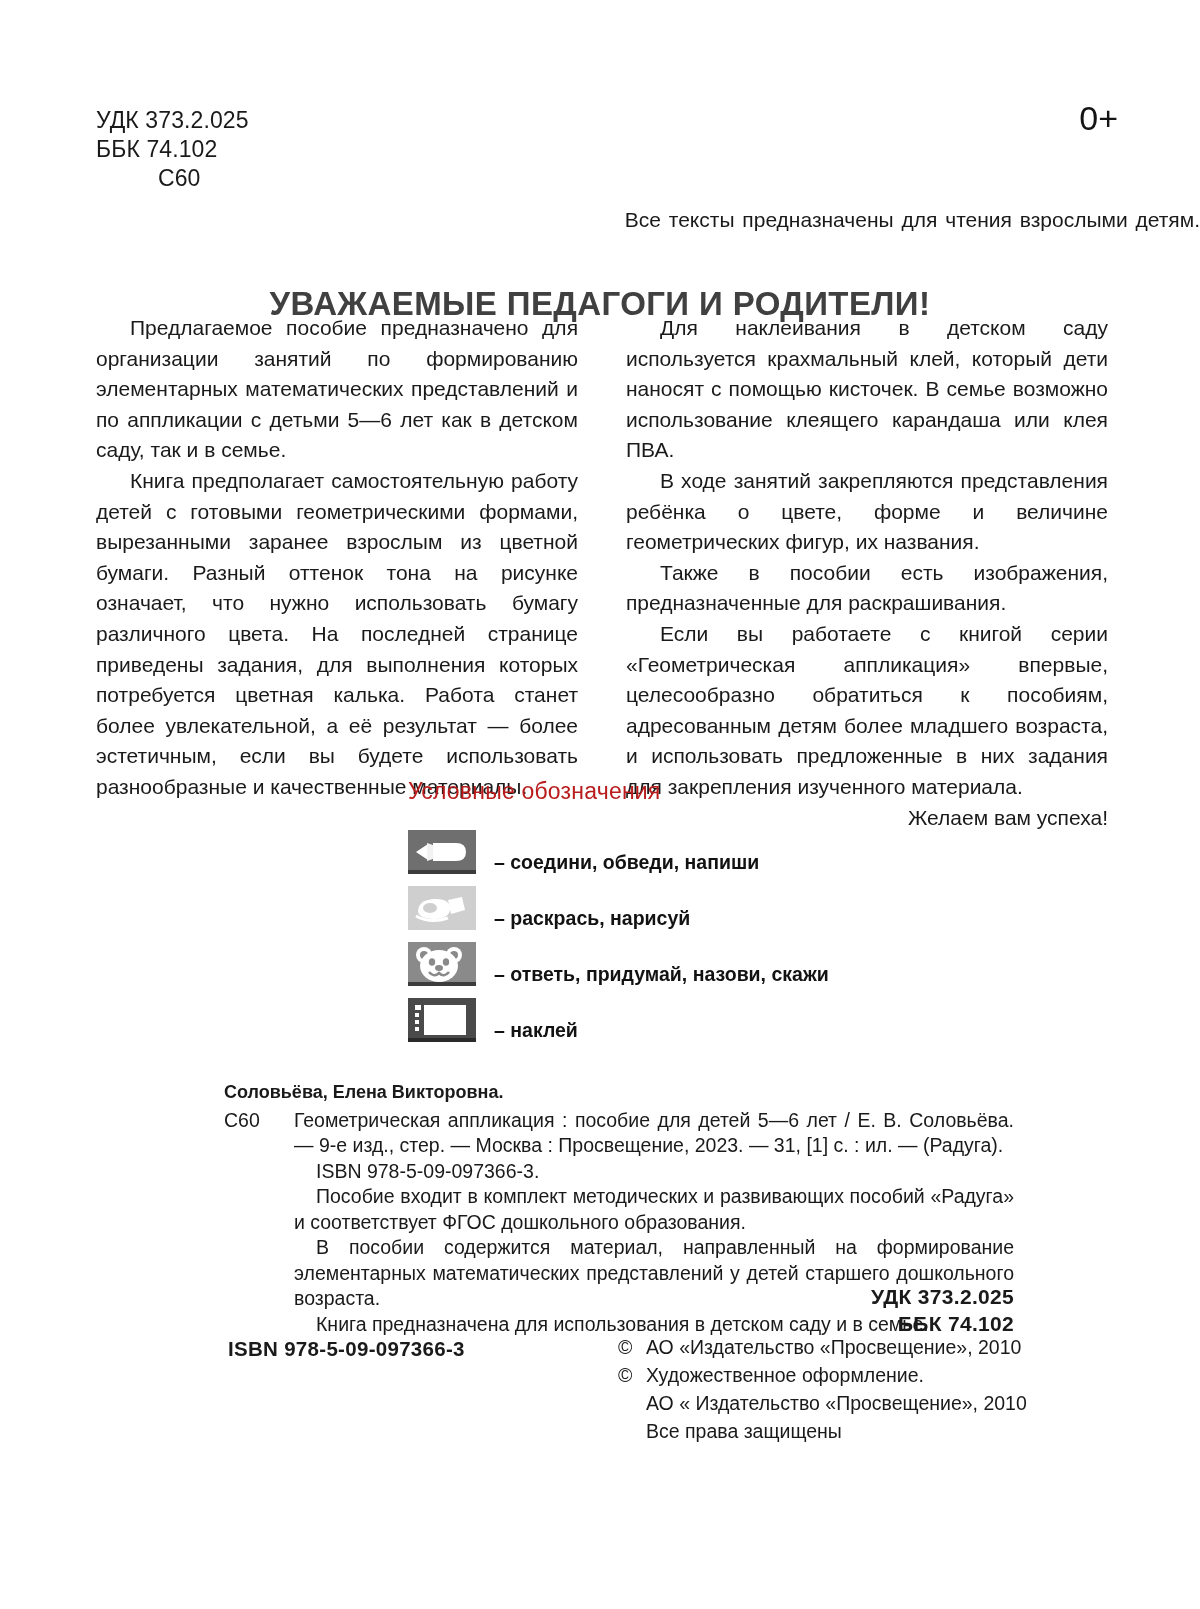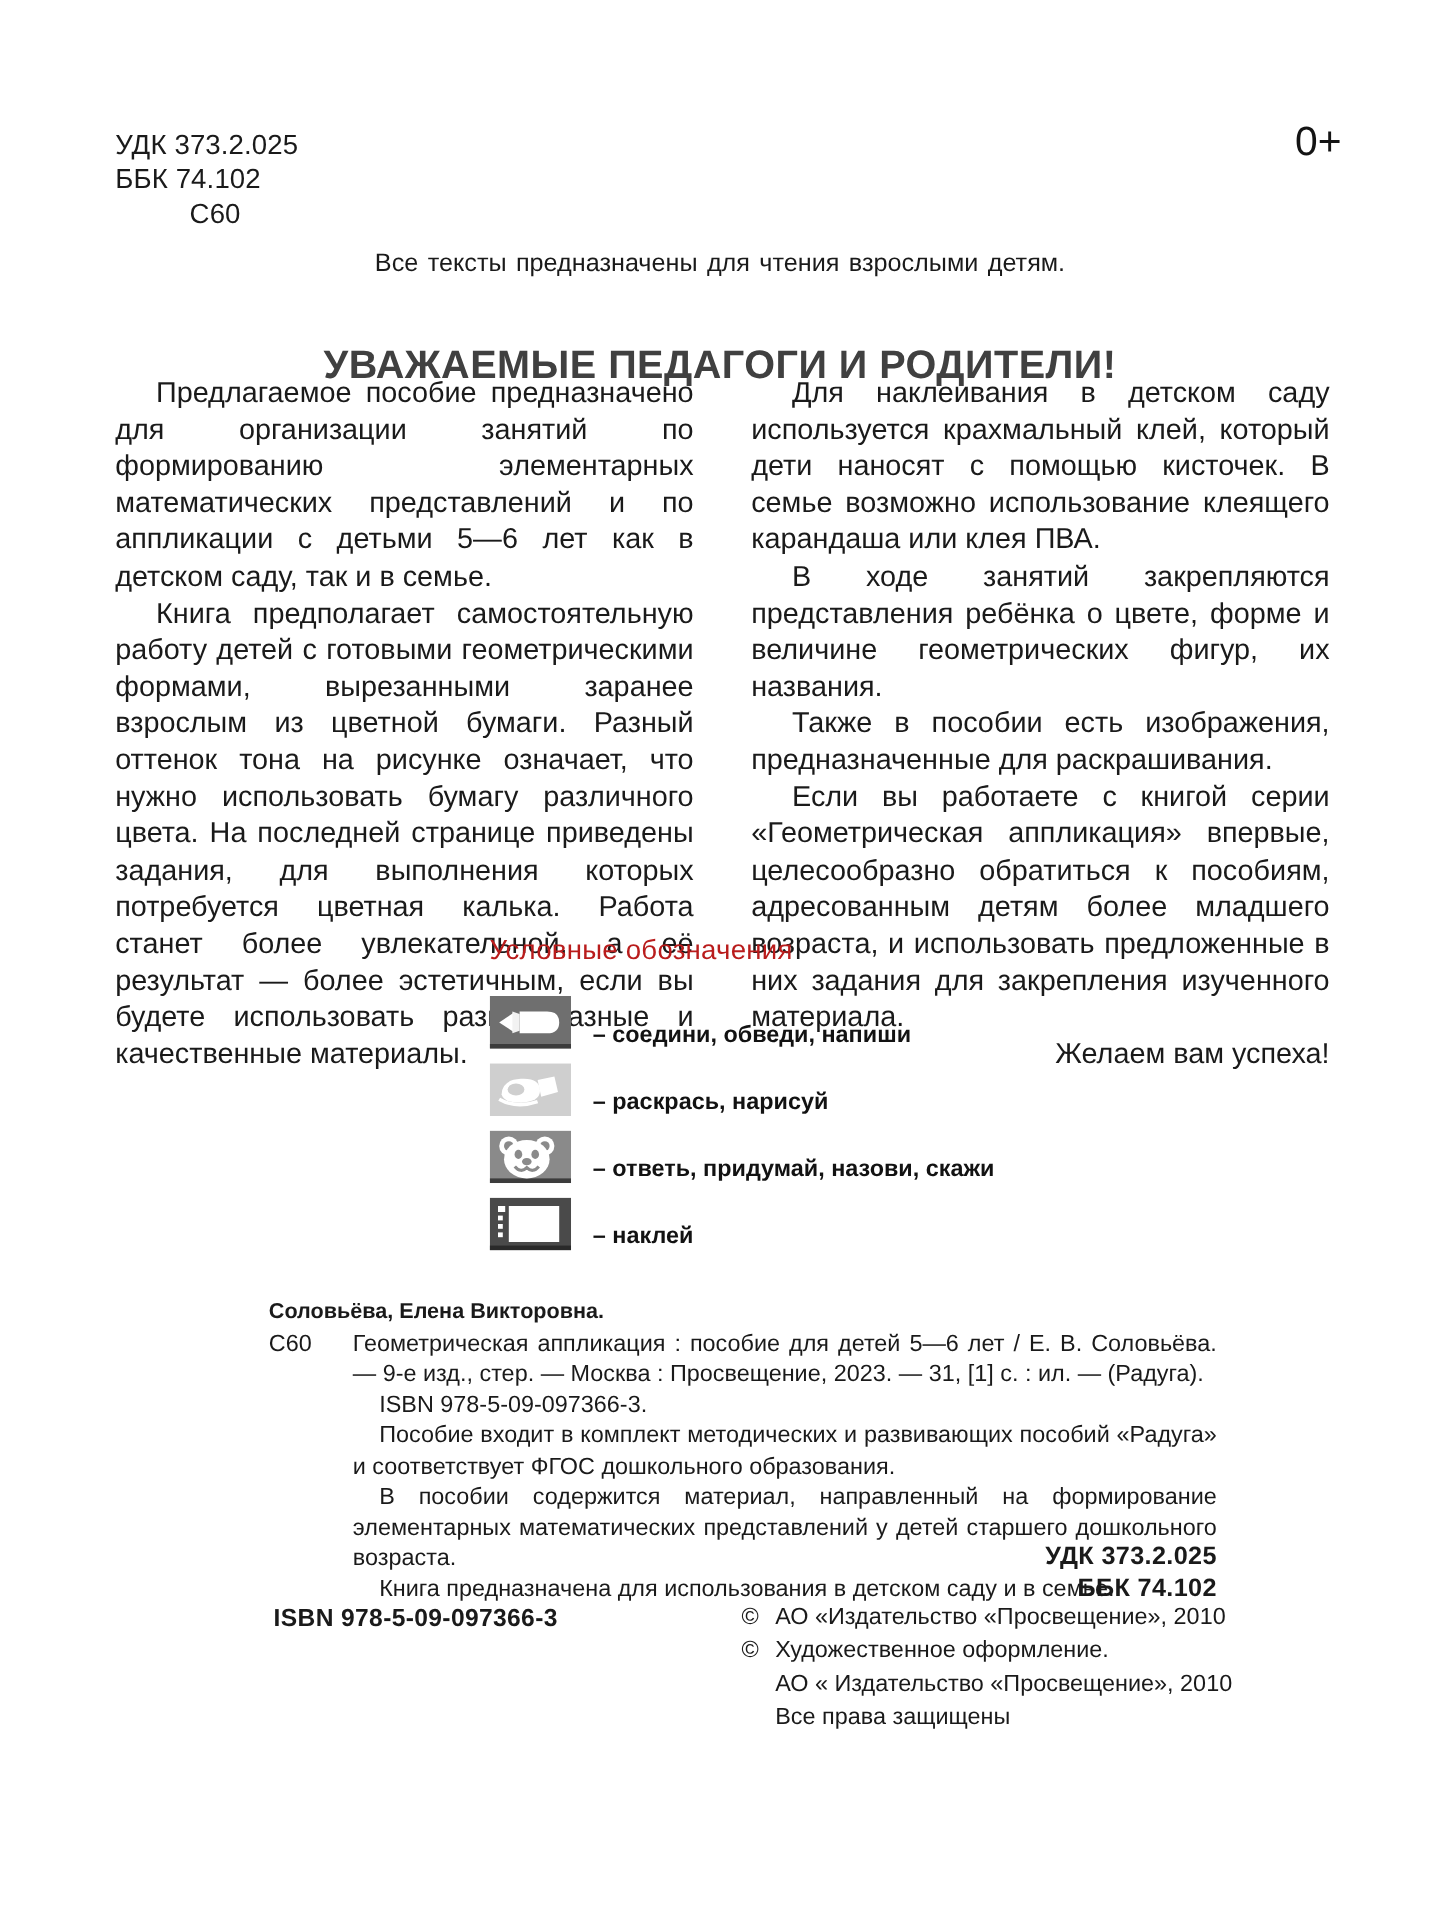--- a/index.html
+++ b/index.html
@@ -50,21 +50,21 @@
     text-align: center;
     font-style: italic;
     font-size: 21px;
     line-height: 26px;
   }
   .all-texts-line {
     position: absolute;
     left: 0;
     right: 0;
     top: 206px;
-    text-align: center;
+    text-align: right;
     font-size: 21px;
     line-height: 28px;
     word-spacing: 2px;
   }
 
   
   .main-heading {
     position: absolute;
     left: 0;
     right: 0;
@@ -84,21 +84,21 @@
     left: 96px;
     width: 1012px;
     display: flex;
     justify-content: space-between;
   }
   .col { width: 482px; }
   .col p {
     margin: 0;
     text-align: justify;
     text-indent: 34px;
-    font-size: 24px;
+    font-size: 21px;
     line-height: 30.6px;
     hyphens: manual;
   }
   .col p.right-align { text-align: right; text-indent: 0; }
 
   
   .legend {
     position: absolute;
     left: 408px;
     top: 778px;

